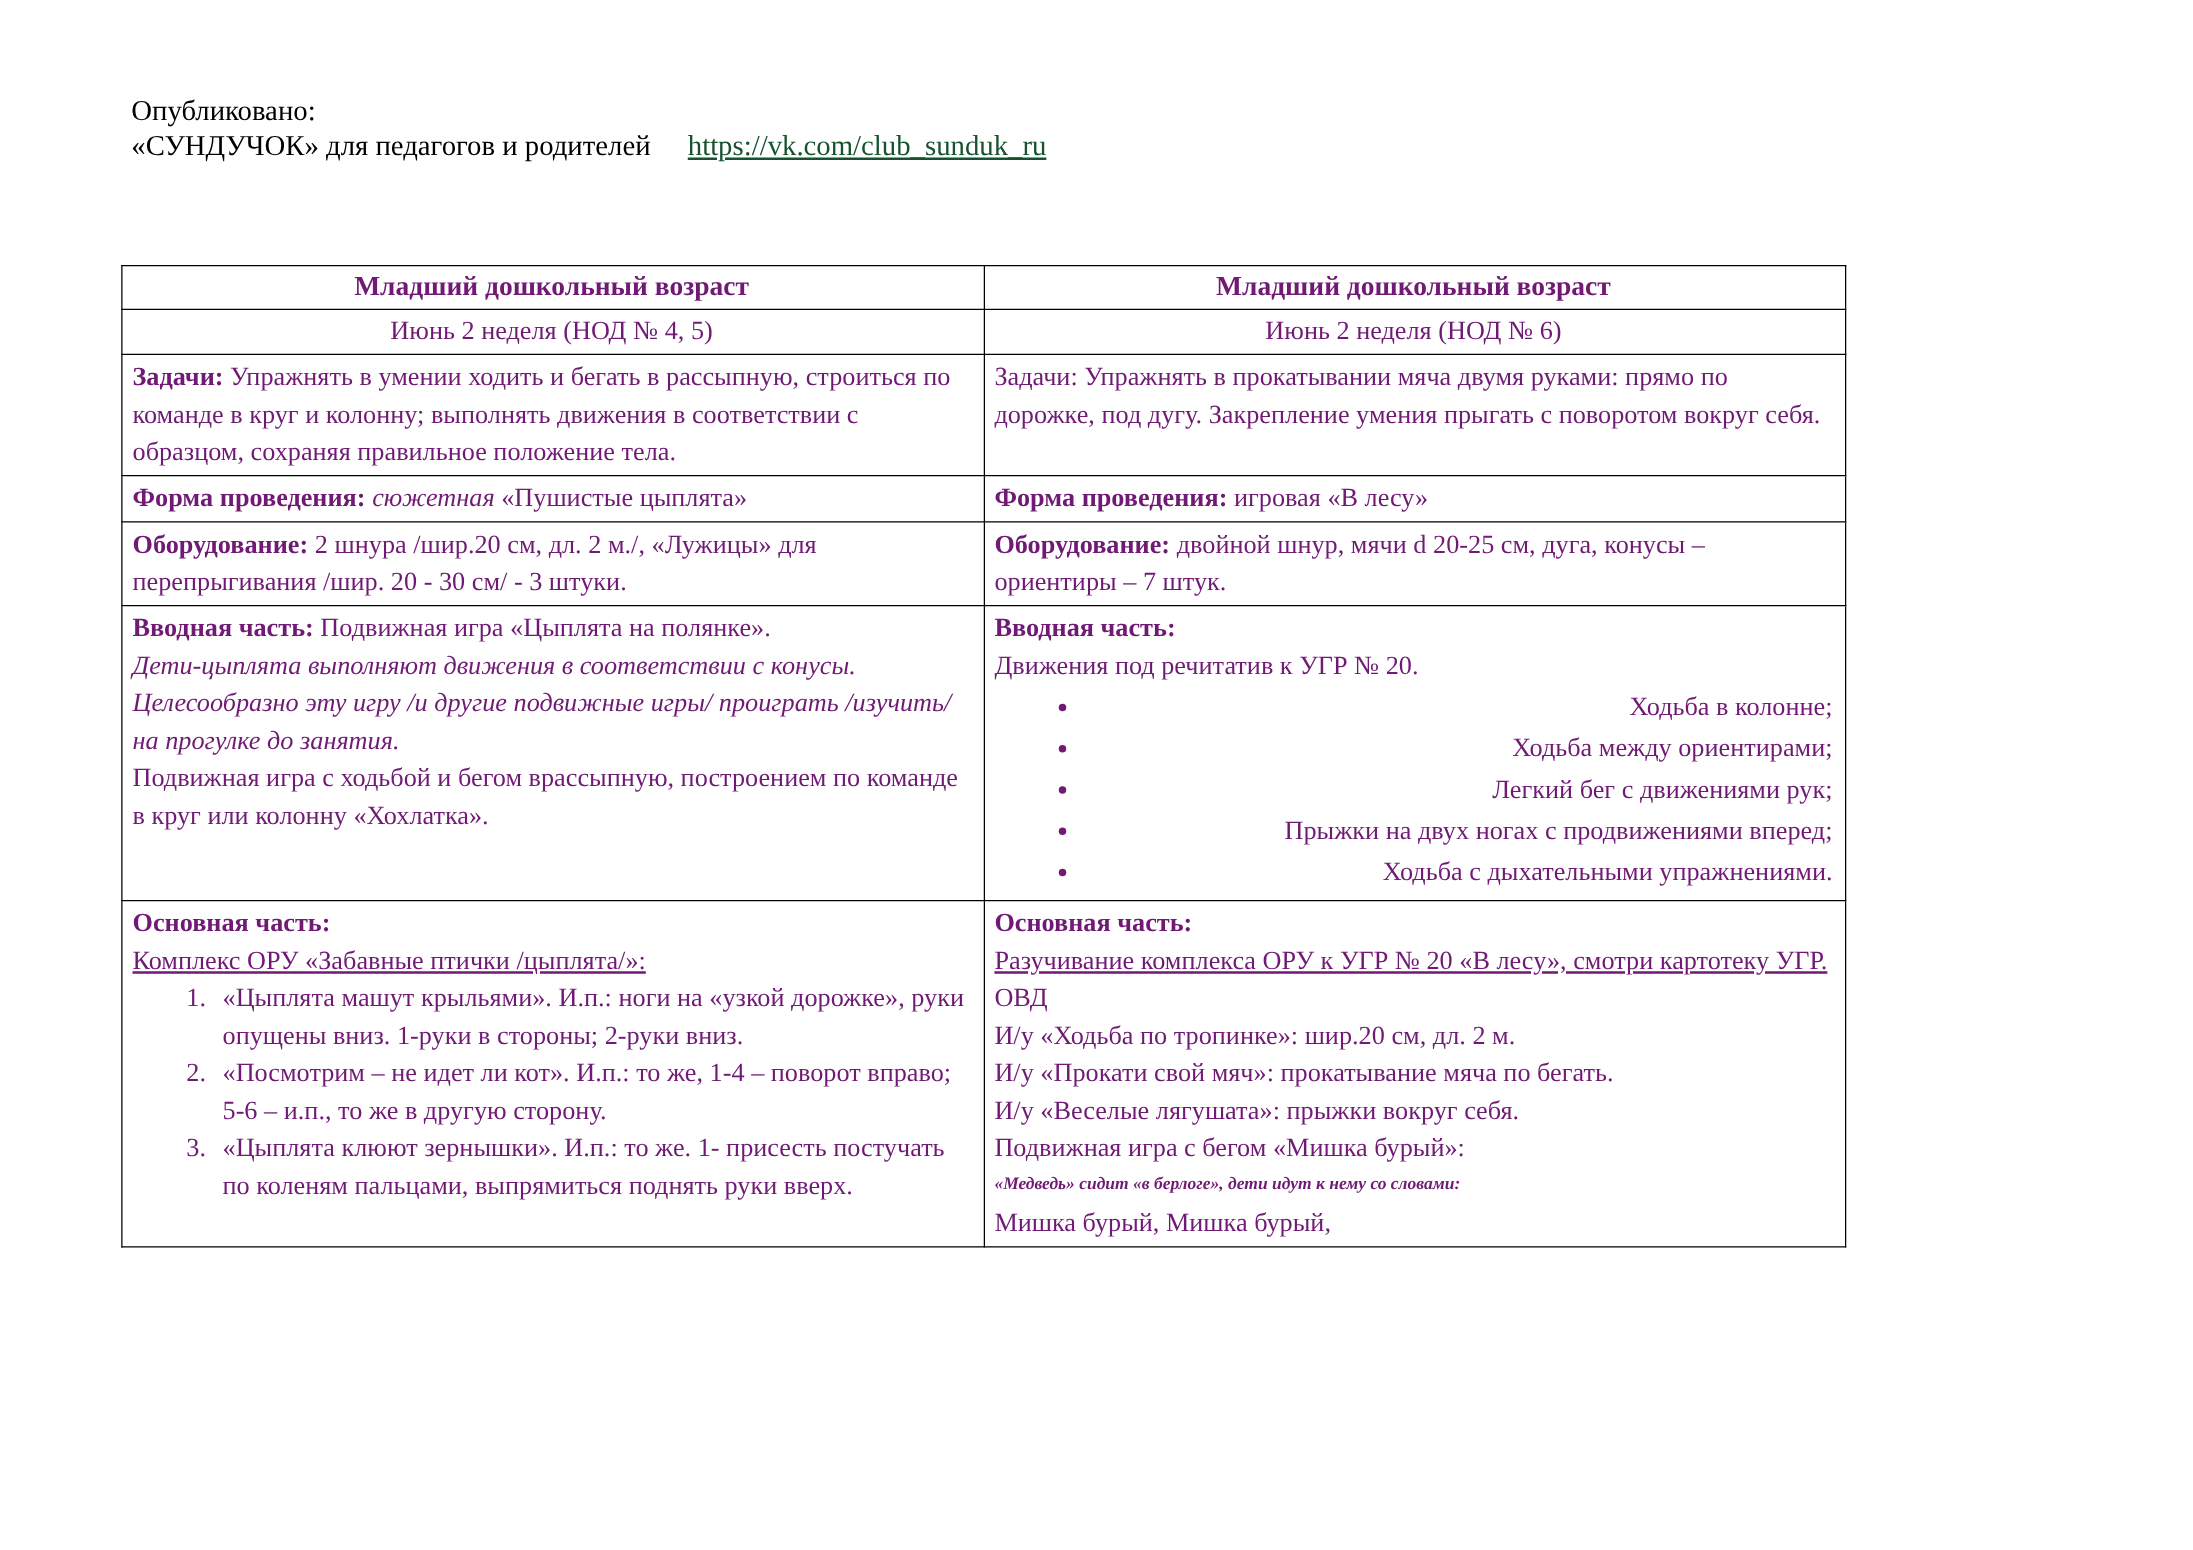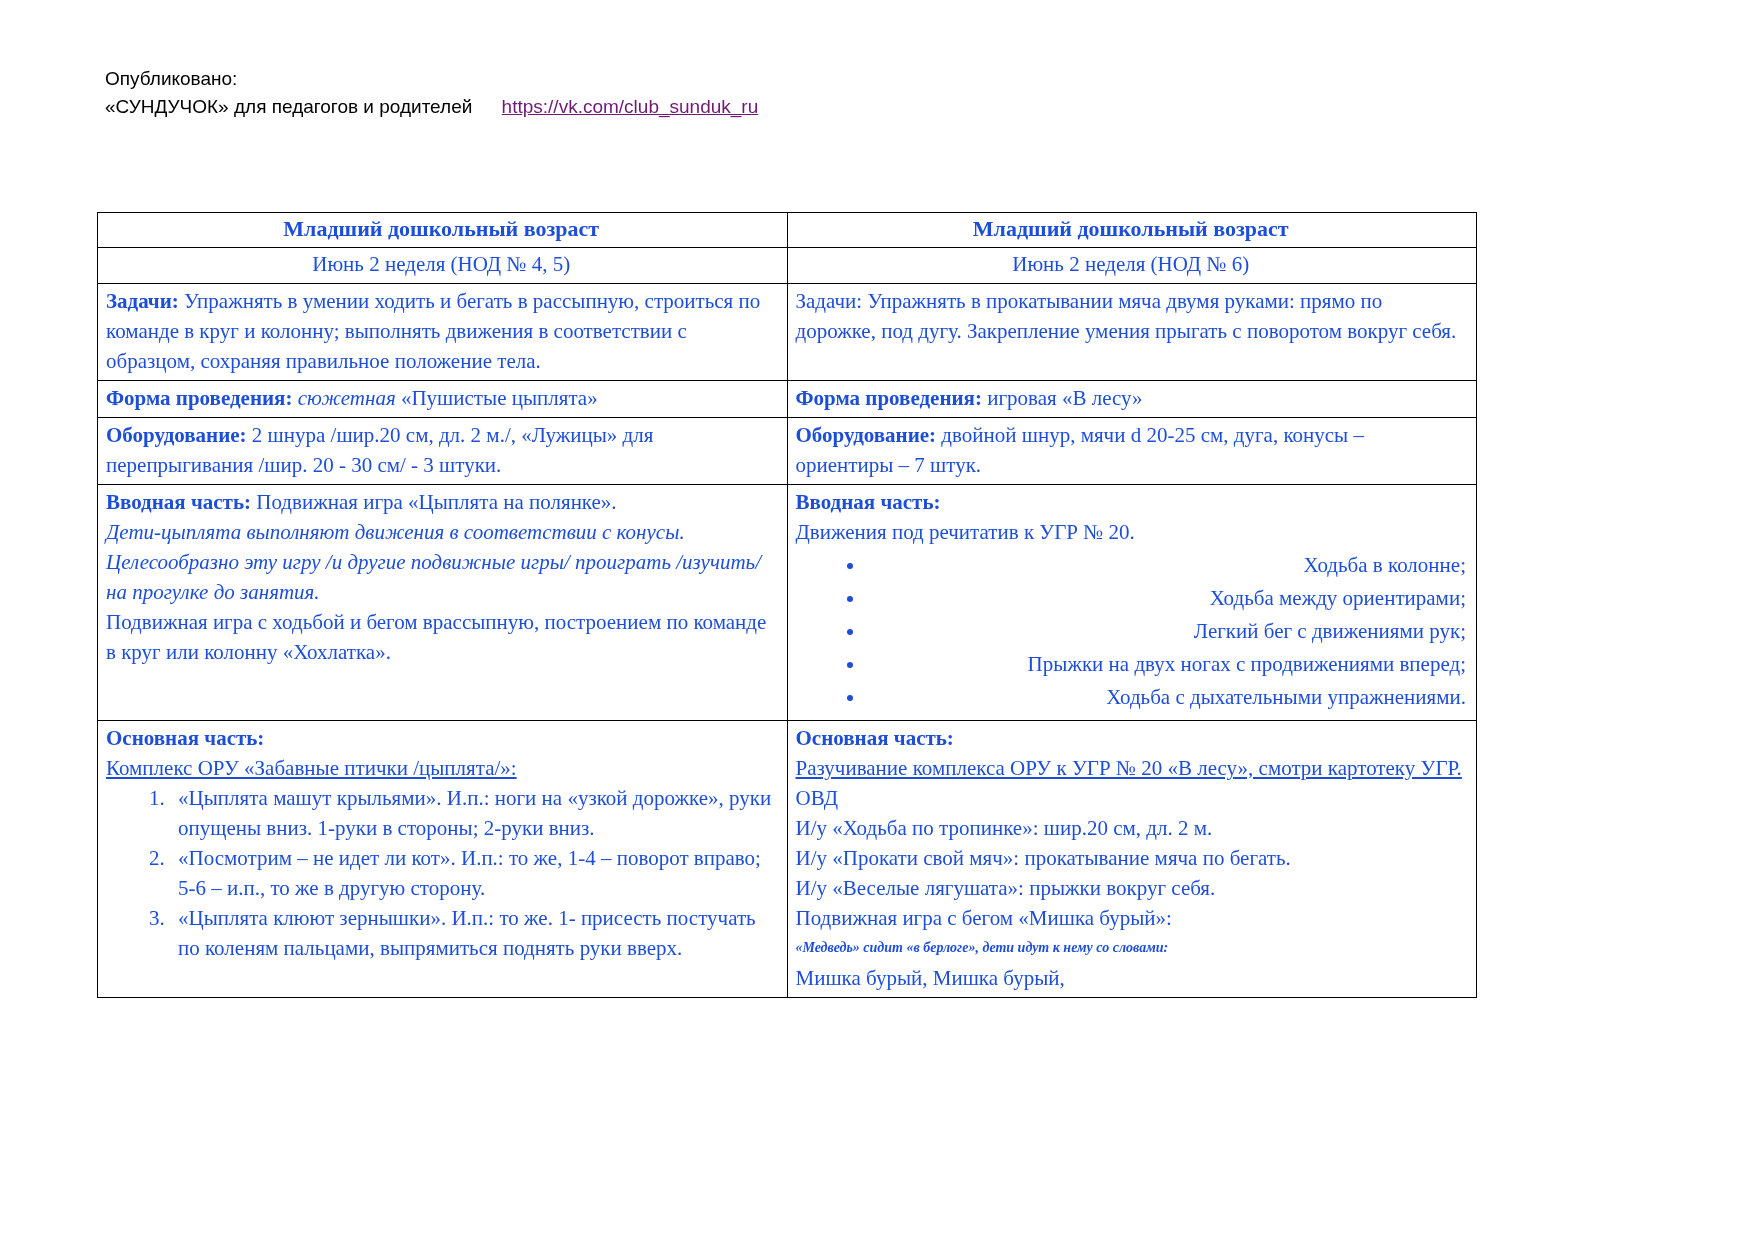--- a/index.html
+++ b/index.html
@@ -9,42 +9,42 @@
     width: 1754px;
     height: 1240px;
     background: #ffffff;
     color: #000000;
     font-family: "Liberation Serif", serif;
     overflow: hidden;
   }
   .doc-header {
     position: absolute;
     left: 105px;
-    top: 65px;
-    font-family: Liberation Sans, sans-serif;
-    font-size: 19px;
+    top: 75px;
+    font-family: Liberation Serif, serif;
+    font-size: 23px;
     line-height: 28px;
     color: #000000;
   }
   .doc-header .link {
-    color: #701a75;
+    color: #14532d;
     text-decoration: underline;
     cursor: pointer;
     padding-left: 24px;
   }
   table.plan-table {
     position: absolute;
     left: 97px;
     top: 212px;
     width: 1380px;
     border-collapse: collapse;
     table-layout: fixed;
     font-size: 21px;
     line-height: 30px;
-    color: #1d4ed8;
+    color: #701a75;
   }
   table.plan-table td {
     border: 1px solid #000000;
     vertical-align: top;
     padding: 2px 10px 4px 8px;
   }
   td.title-cell {
     text-align: center;
     font-weight: bold;
     font-size: 22px;

